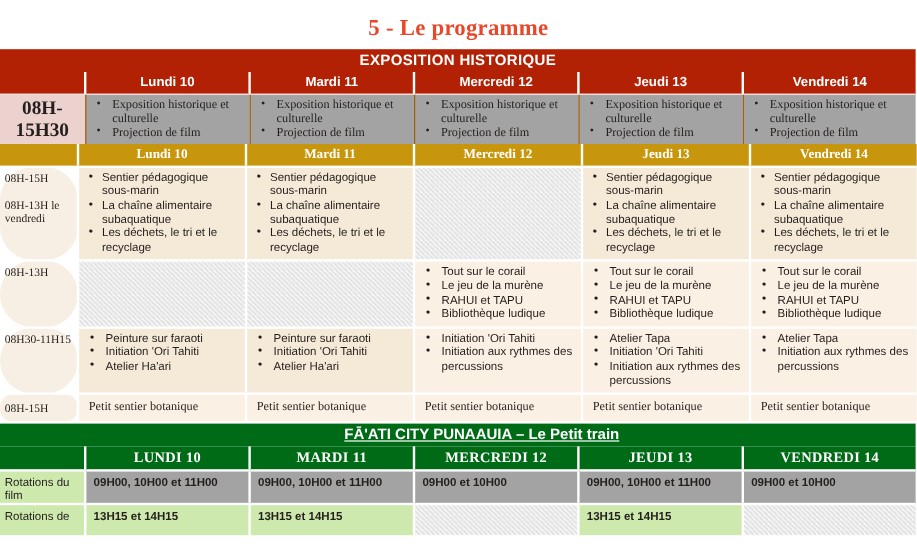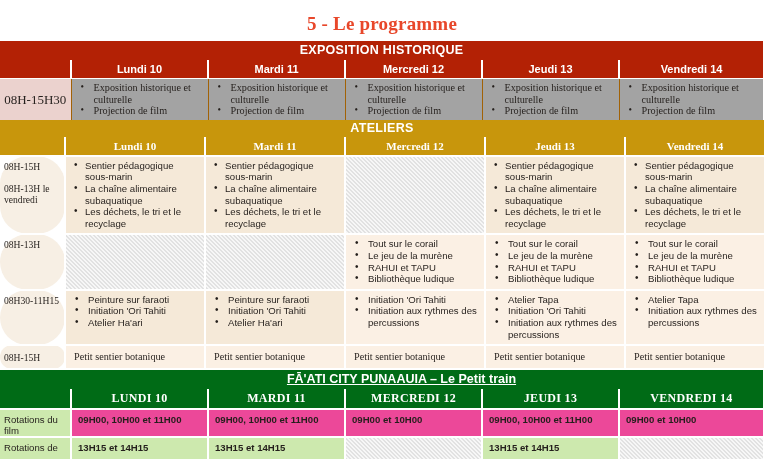--- a/index.html
+++ b/index.html
@@ -65,22 +65,22 @@
     background: #a3a3a3;
     border-left: 1px solid #a16207;
     height: 41px;
     padding: 2px 0 2px 0;
   }
   .red-body.first { border-left: none; }
   .rowlab-red {
     background: #EBD2CE;
     color: #241F1C;
     font-family: "Liberation Serif", serif;
-    font-size: 13px;
-    font-weight: normal;
+    font-size: 16px;
+    font-weight: bold;
     text-align: center;
   }
   ul.bl {
     margin: 0; padding: 0 4px 0 20px; list-style: none;
   }
   ul.bl li {
     position: relative;
     line-height: 11.6px;
     margin: 0 0 0 0;
     padding-left: 2px;
@@ -195,21 +195,21 @@
     background: #CDE9AE;
     color: #241F1C;
     font-family: "Liberation Sans", sans-serif;
     font-size: 9.6px;
     padding-left: 4px;
     vertical-align: top;
     padding-top: 4px;
     border-bottom: 2px solid #ffffff;
   }
   .green-cell {
-    background: #ec4899;
+    background: #a3a3a3;
     border-left: 2px solid #ffffff;
     border-bottom: 2px solid #ffffff;
     vertical-align: top;
     padding: 4px 0 4px 6px;
     font-family: "Liberation Sans", sans-serif;
     font-size: 9.6px;
     font-weight: bold;
     color: #241F1C;
     height: 27px;
   }
@@ -289,23 +289,20 @@
   <table>
     <colgroup>
         <col class="g0">
         <col class="g1">
         <col class="g2">
         <col class="g3">
         <col class="g4">
         <col class="g5">
       </colgroup>
     <tbody>
-        <tr>
-      <td class="sec-gold-banner" colspan="6">ATELIERS</td>
-    </tr>
     <tr>
       <td class="gold-head first"></td>
       <td class="gold-head">Lundi 10</td>
       <td class="gold-head">Mardi 11</td>
       <td class="gold-head">Mercredi 12</td>
       <td class="gold-head">Jeudi 13</td>
       <td class="gold-head">Vendredi 14</td>
     </tr>
 
     <tr>

